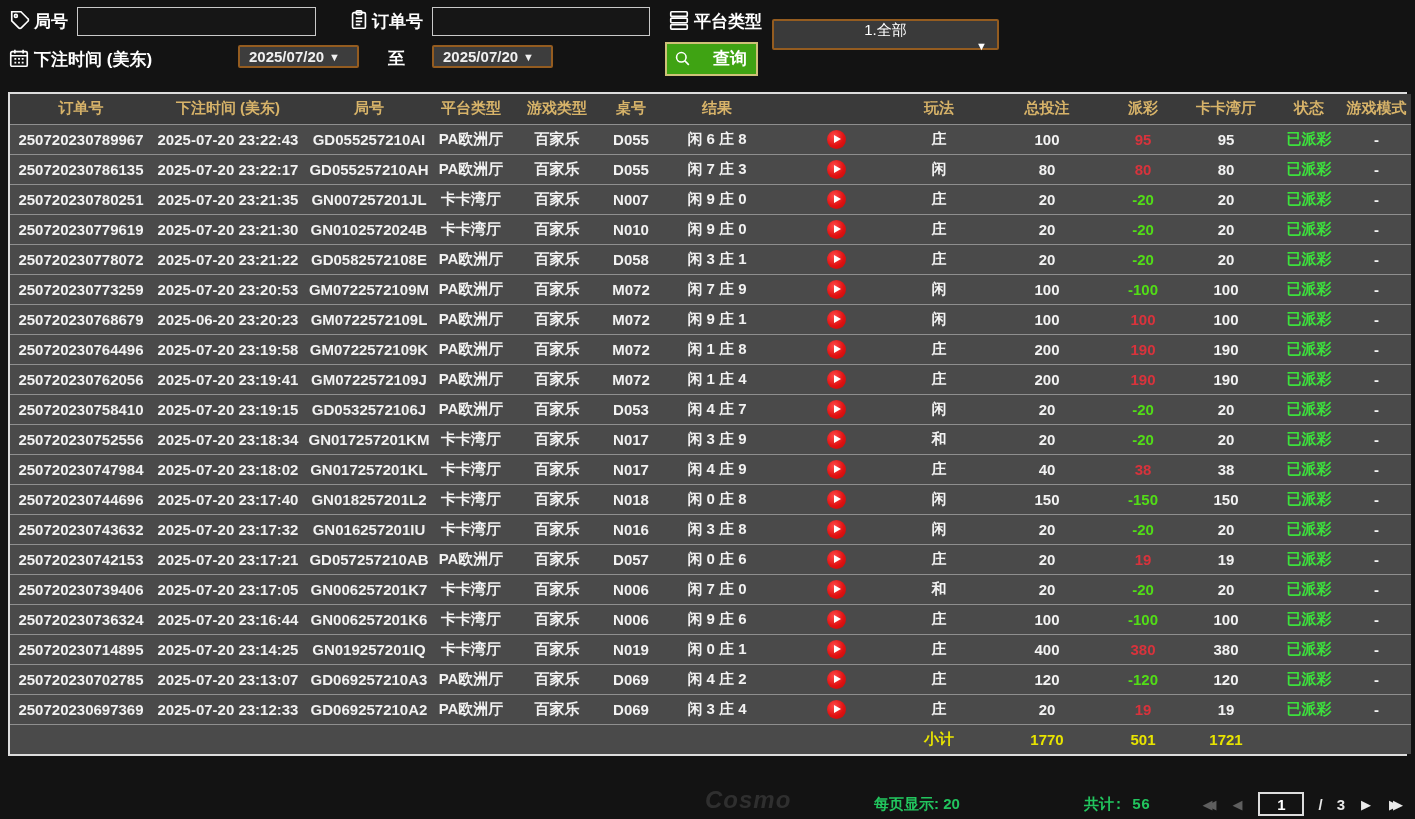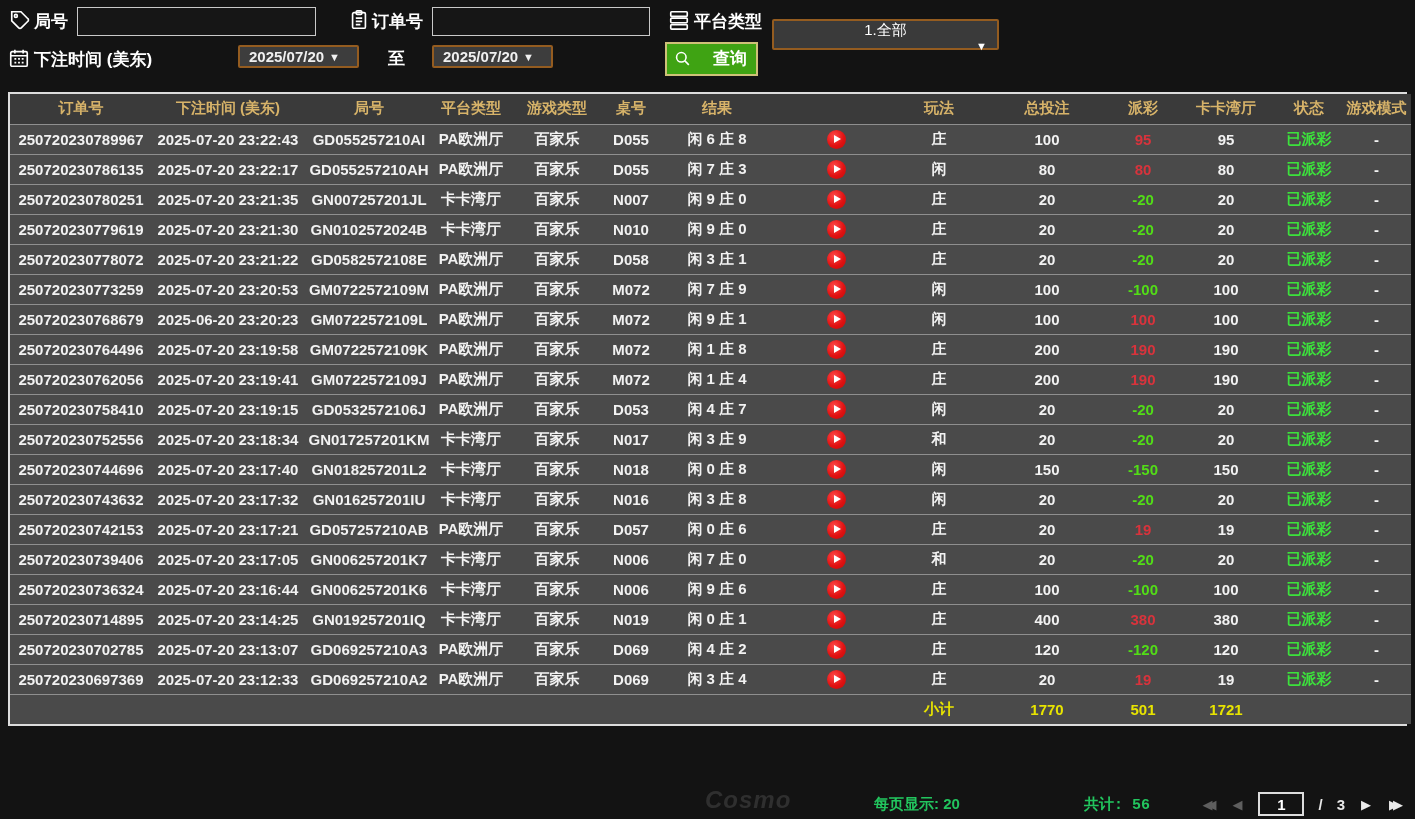--- a/index.html
+++ b/index.html
@@ -416,20 +416,40 @@
       </button>
     </td>
     <td>和</td>
     <td>20</td>
     <td class="loss">-20</td>
     <td>20</td>
     <td class="status">已派彩</td>
     <td>-</td>
   </tr>
         <tr>
+    <td>250720230747984</td>
+    <td>2025-07-20 23:18:02</td>
+    <td>GN017257201KL</td>
+    <td>卡卡湾厅</td>
+    <td>百家乐</td>
+    <td>N017</td>
+    <td>闲 4 庄 9</td>
+    <td>
+      <button class="play-btn">
+        <span class="play-tri"></span>
+      </button>
+    </td>
+    <td>庄</td>
+    <td>40</td>
+    <td class="win">38</td>
+    <td>38</td>
+    <td class="status">已派彩</td>
+    <td>-</td>
+  </tr>
+        <tr>
     <td>250720230744696</td>
     <td>2025-07-20 23:17:40</td>
     <td>GN018257201L2</td>
     <td>卡卡湾厅</td>
     <td>百家乐</td>
     <td>N018</td>
     <td>闲 0 庄 8</td>
     <td>
       <button class="play-btn">
         <span class="play-tri"></span>

